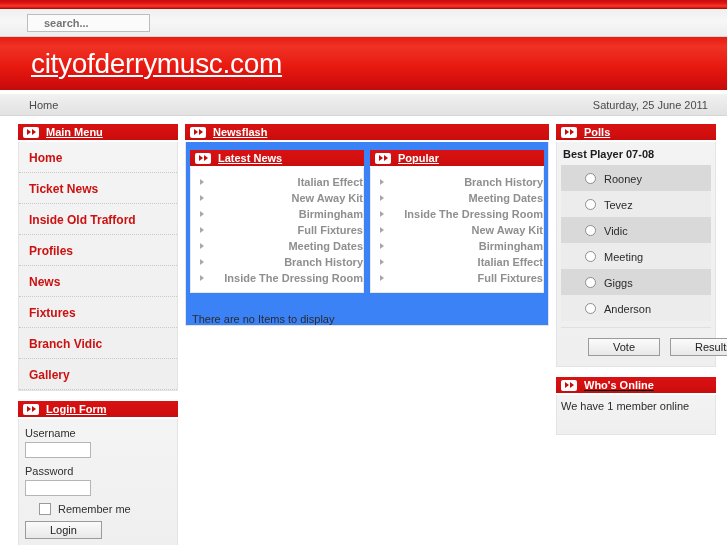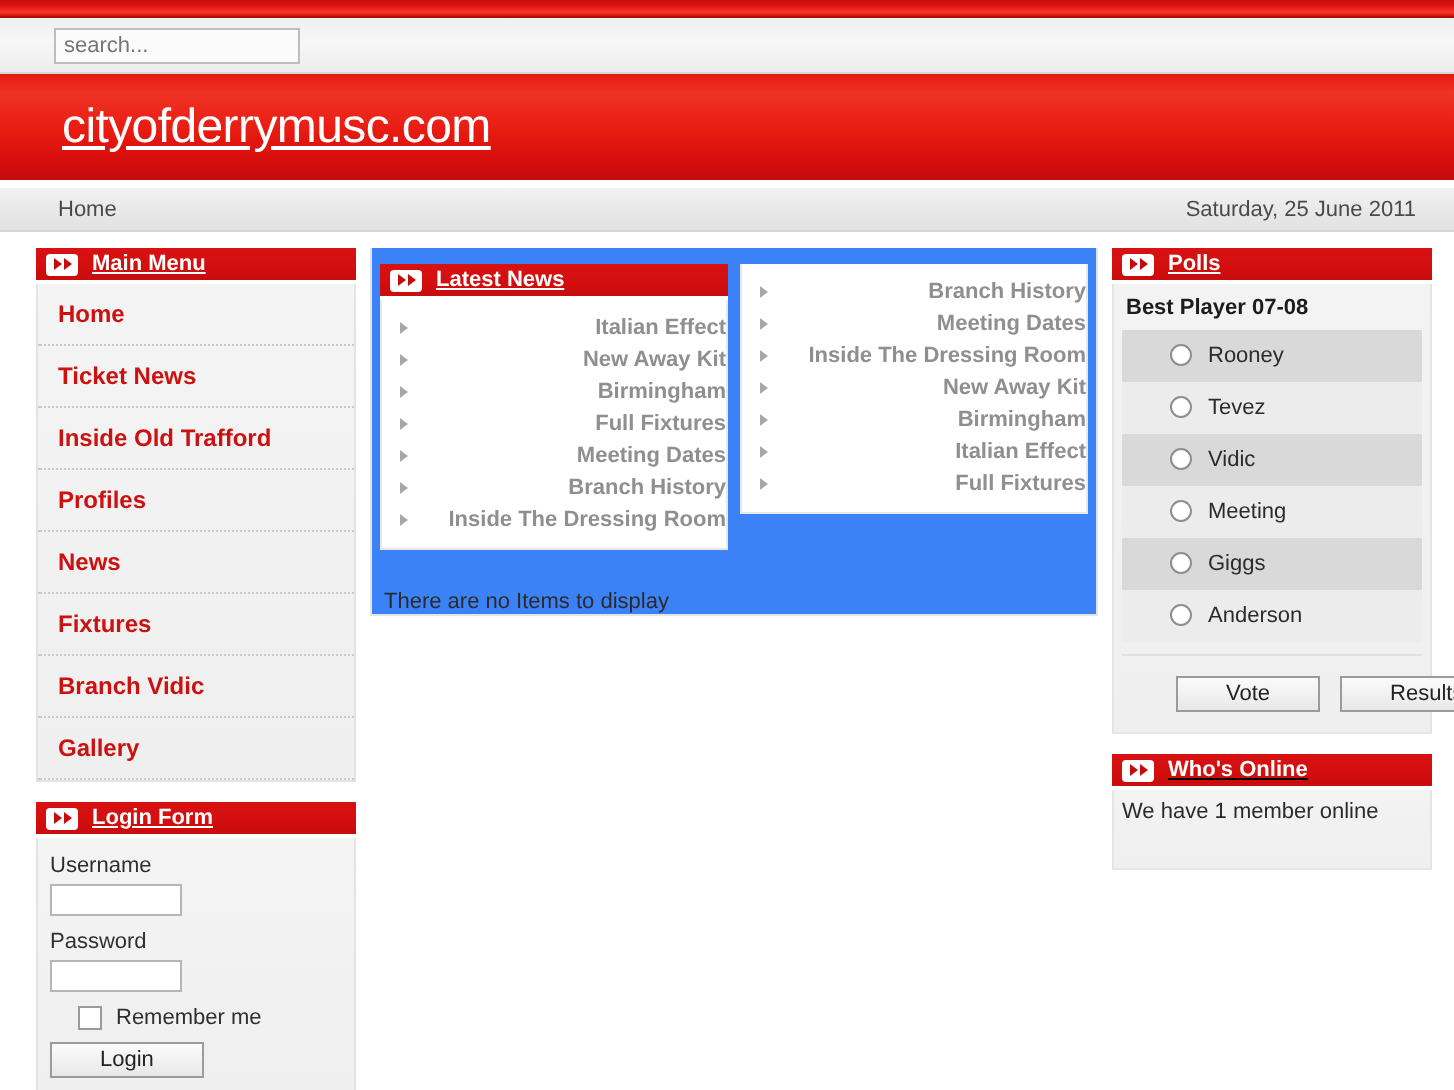--- a/index.html
+++ b/index.html
@@ -26,35 +26,36 @@
     display: flex; align-items: center;
     padding-left: 27px;
   }
   .search-input {
     width: 123px; height: 18px;
     border: 1px solid #bdbdbd;
     background: #fbfbfb;
     font-family: "Liberation Sans", sans-serif;
     font-size: 11px;
     color: #8b8b8b;
-    padding: 0 4px;
+    padding: 0 16px;
     outline: none;
+    font-weight: bold;
   }
 
   
   .header-banner {
     height: 56px;
     background: linear-gradient(to bottom, #e71b10 0%, #f03225 18%, #e81a10 55%, #d40d0d 85%, #c10c0c 100%);
     border-bottom: 3px solid #ffffff;
     display: flex; align-items: center;
     padding-left: 31px;
   }
   .site-title {
     color: #ffffff;
-    font-size: 24px;
+    font-size: 28px;
     font-weight: normal;
     letter-spacing: -0.3px;
     text-decoration: underline;
     cursor: pointer;
     text-align: center;
   }
 
   
   .crumb-bar {
     height: 23px;
@@ -337,20 +338,27 @@
           
           
           
         </div>
       </div>
 
     </div>
 
     <div class="col-mid">
       <div class="module">
+        <div class="module-head">
+          <span class="mod-icon">
+            <i class="tri"></i>
+              <i class="tri"></i>
+          </span>
+          <span class="module-title">Newsflash</span>
+        </div>
         <div class="newsflash-body">
 
           <div class="twin-row">
 
             <div class="twin-col">
               <div class="module-head">
                 <span class="mod-icon">
                   <i class="tri"></i>
                     <i class="tri"></i>
                 </span>
@@ -363,20 +371,27 @@
                   <li><a>Birmingham</a></li>
                   <li><a>Full Fixtures</a></li>
                   <li><a>Meeting Dates</a></li>
                   <li><a>Branch History</a></li>
                   <li><a>Inside The Dressing Room</a></li>
                 </ul>
               </div>
             </div>
 
             <div class="twin-col">
+              <div class="module-head">
+                <span class="mod-icon">
+                  <i class="tri"></i>
+                    <i class="tri"></i>
+                </span>
+                <span class="module-title">Popular</span>
+              </div>
               <div class="twin-body">
                 <ul class="news-list">
                   <li><a>Branch History</a></li>
                   <li><a>Meeting Dates</a></li>
                   <li><a>Inside The Dressing Room</a></li>
                   <li><a>New Away Kit</a></li>
                   <li><a>Birmingham</a></li>
                   <li><a>Italian Effect</a></li>
                   <li><a>Full Fixtures</a></li>
                 </ul>

